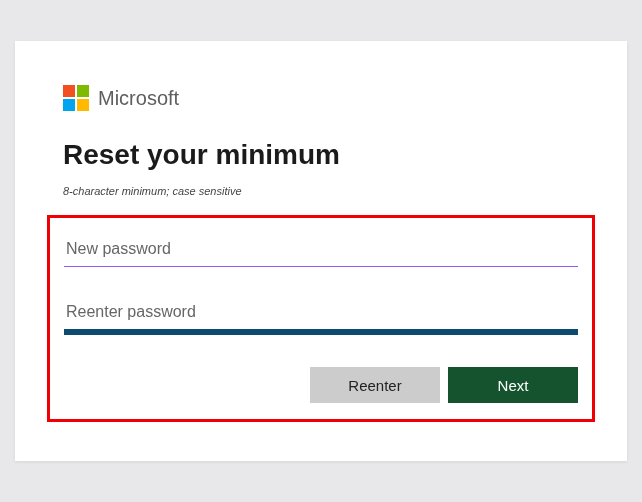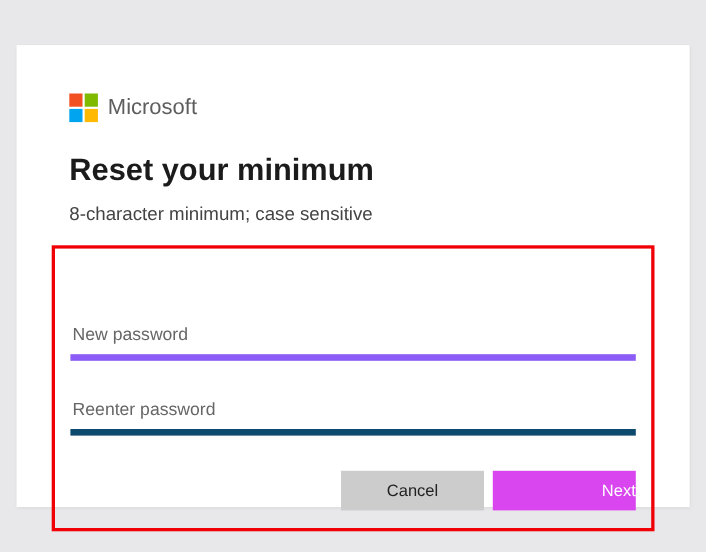--- a/index.html
+++ b/index.html
@@ -44,61 +44,62 @@
       color: #5e5e5e;
       font-weight: 500;
     }
     .title {
       font-size: 28px;
       font-weight: 600;
       color: #1b1b1b;
       margin-bottom: 14px;
     }
     .hint {
-      font-size: 17px;
+      font-size: 11px;
       color: #444;
       margin-bottom: 18px;
+      font-style: italic;
     }
     .highlight-box {
       border: 3px solid #f00004;
       padding: 14px 14px 16px 14px;
       margin-left: -16px;
       margin-right: -16px;
     }
     .field {
       width: 100%;
       border: none;
       border-bottom: 6px solid #0c4a6e;
       font-size: 16px;
       padding: 8px 2px;
       outline: none;
       background: transparent;
       color: #333;
       font-family: inherit;
     }
     .field::placeholder { color: #666; }
-    .field.focused { border-bottom: 6px solid #8b5cf6; margin-top: 48px; }
+    .field.focused { border-bottom: 1px solid #8b5cf6; }
     .field + .field-wrap, .field-wrap + .field-wrap { margin-top: 28px; }
     .field-wrap { display: block; }
     .actions {
       display: flex;
       justify-content: flex-end;
       gap: 8px;
       margin-top: 32px;
     }
     .btn {
       border: none;
       font-size: 15px;
       font-family: inherit;
       min-width: 130px;
       height: 36px;
       cursor: pointer;
     }
     .btn-secondary { background: #cccccc; color: #222; }
-    .btn-primary { background: #d946ef; color: #fff; text-align: right; }
+    .btn-primary { background: #14532d; color: #fff; }
   </style>
 </head>
 <body>
 
 <div class="card">
   <div class="brand">
     <div class="brand-logo">
       <span class="sq1"></span>
         <span class="sq2"></span>
         <span class="sq3"></span>
@@ -112,17 +113,17 @@
 
   <div class="highlight-box">
     <span class="field-wrap">
       <input type="password" class="field focused" placeholder="New password" style="">
     </span>
     <span class="field-wrap">
       <input type="password" class="field" placeholder="Reenter password" style="">
     </span>
 
     <div class="actions">
-      <button class="btn btn-secondary">Cancel</button>
+      <button class="btn btn-secondary">Reenter</button>
       <button class="btn btn-primary">Next</button>
     </div>
   </div>
 </div>
 
 </body></html>

